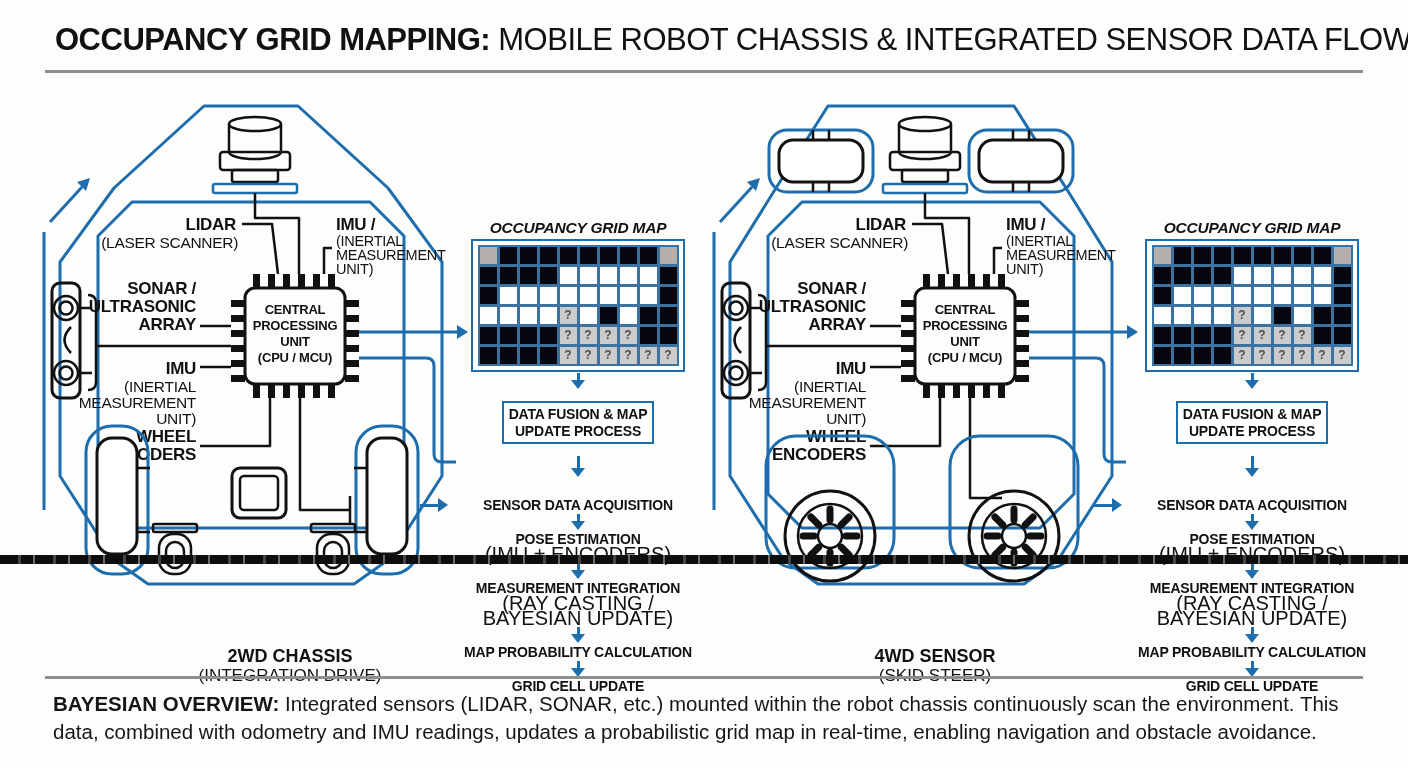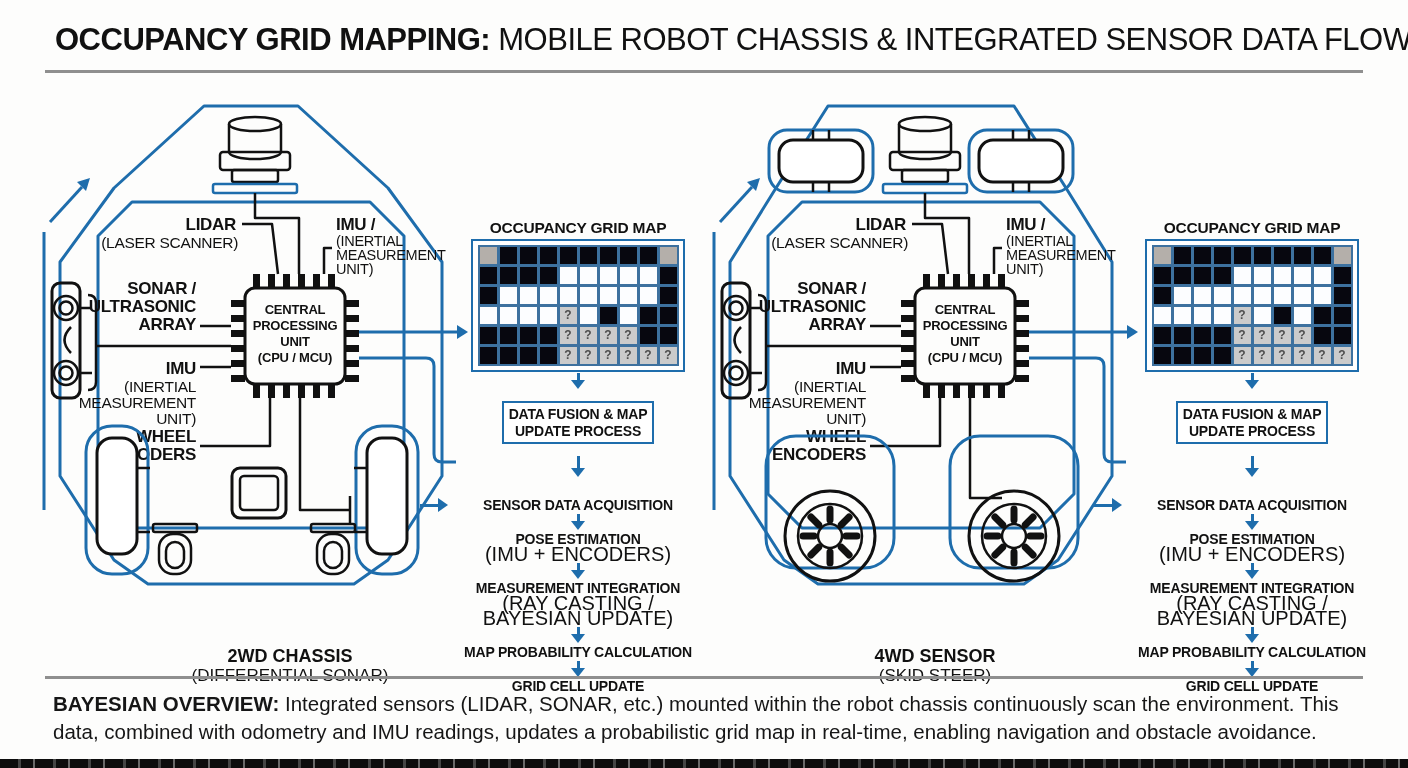--- a/index.html
+++ b/index.html
@@ -1,39 +1,39 @@
 <!DOCTYPE html>
 <html style="--blue: #1e6dac; --gridline: #3d719f; --rule: #8f8f8f; --cell-black: #07070f; --cell-white: #fcfdff; --cell-gray: #b4afaa; --cell-unknown: #cbcbcb; --unknown-mark: #4d4d4d;"><head>
 <meta charset="utf-8">
 <style>
   html,body{margin:0;padding:0;}
   body{width:1408px;height:768px;overflow:hidden;background:#fdfdfc;
        font-family:"Liberation Sans",sans-serif;color:#111;}
-  .page{position:relative;width:1408px;height:768px;}
+  .page{position:relative;width:1408px;height:564px;}
 
   
   .hdr{position:absolute;left:55px;top:22px;width:1310px;white-space:nowrap;}
   .hdr .b{font-weight:800;font-size:31px;letter-spacing:-0.5px;}
   .hdr .r{font-weight:400;font-size:31px;letter-spacing:-0.5px;}
   .hrule{position:absolute;left:45px;right:45px;top:70px;height:3px;background:var(--rule,#8f8f8f);}
 
   
   .diagram{position:absolute;left:0;top:76px;width:1408px;height:600px;}
   .robot-svg{position:absolute;top:14px;width:432px;height:512px;}
   #robot1{left:36px;} #robot2{left:706px;}
 
   .caption{position:absolute;top:534px;width:280px;text-align:center;line-height:20px;}
   .caption .cb{font-weight:800;font-size:18px;margin-top:36px;}
   .caption .cs{font-weight:400;font-size:17px;}
   #cap1{left:150px;} #cap2{left:795px;}
 
   
   .flowcol{position:absolute;top:142px;width:252px;text-align:center;}
   #flow1{left:452px;} #flow2{left:1126px;}
-  .gm-title{font-weight:800;font-size:15.5px;line-height:19px;letter-spacing:-0.2px;}
+  .gm-title{font-weight:800;font-size:15.5px;line-height:19px;letter-spacing:-0.2px;font-style:italic;}
   .grid-frame{width:214px;margin:2px auto 0;border:2.5px solid var(--blue,#1e6dac);
               background:#fff;padding:4px;box-sizing:border-box;}
   .grid-cells{display:grid;grid-template-columns:repeat(10,17px);grid-auto-rows:17px;
               gap:3px;background:var(--gridline,#3d719f);border:2px solid var(--gridline,#3d719f);
               width:fit-content;margin:0 auto;}
   .cell{width:17px;height:17px;font-size:12px;font-weight:700;line-height:17px;text-align:center;}
   .cell.b{background:var(--cell-black,#07070f);}
   .cell.w{background:var(--cell-white,#fcfdff);}
   .cell.g{background:var(--cell-gray,#b4afaa);}
   .cell.u{background:var(--cell-unknown,#cbcbcb);color:var(--unknown-mark,#4d4d4d);}
@@ -389,21 +389,21 @@
         <line class="bl" x1="323" y1="242" x2="422" y2="242"></line>
         <polygon class="fblue" points="432,242 421,235 421,249"></polygon>
       </g>
       <g>
         <path class="bl" d="M323,268 L390,268 Q398,268 398,276 L398,364 Q398,372 406,372 L420,372"></path>
       </g>
     </svg>
 
     <div id="cap1" class="caption">
       <div class="cb">2WD CHASSIS</div>
-      <div class="cs">(DIFFERENTIAL SONAR)</div>
+      <div class="cs">(INTEGRATION DRIVE)</div>
     </div>
     <div id="cap2" class="caption">
       <div class="cb">4WD SENSOR</div>
       <div class="cs">(SKID STEER)</div>
     </div>
 
     <div id="flow1" class="flowcol">
       <div class="gm-title">OCCUPANCY GRID MAP</div>
       <div class="grid-frame">
         <div class="grid-cells">

